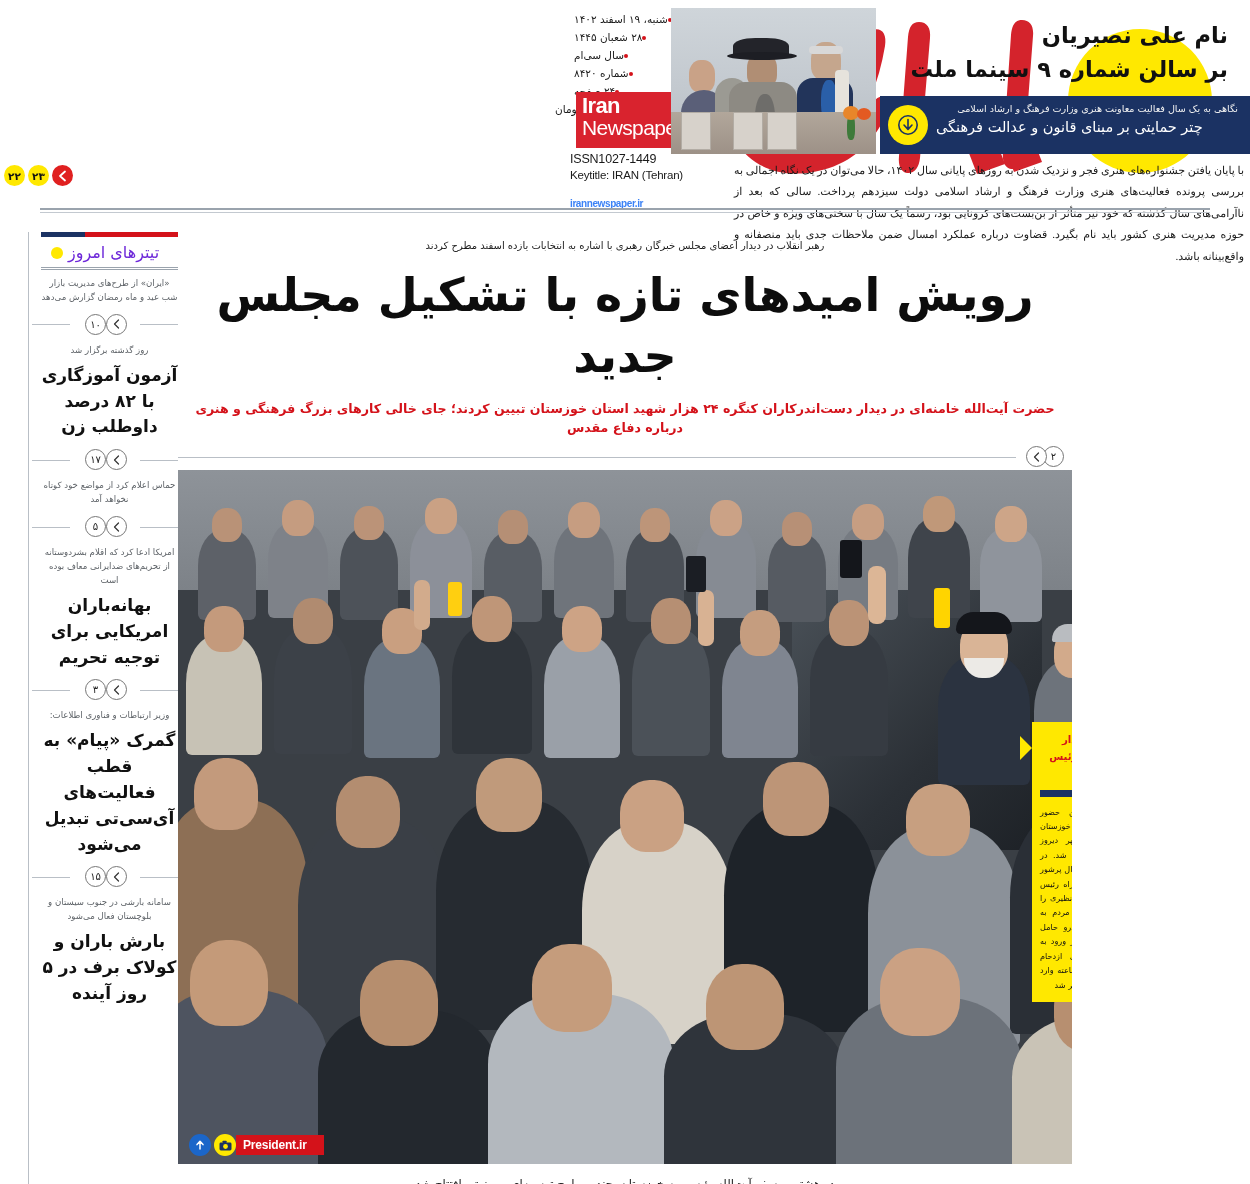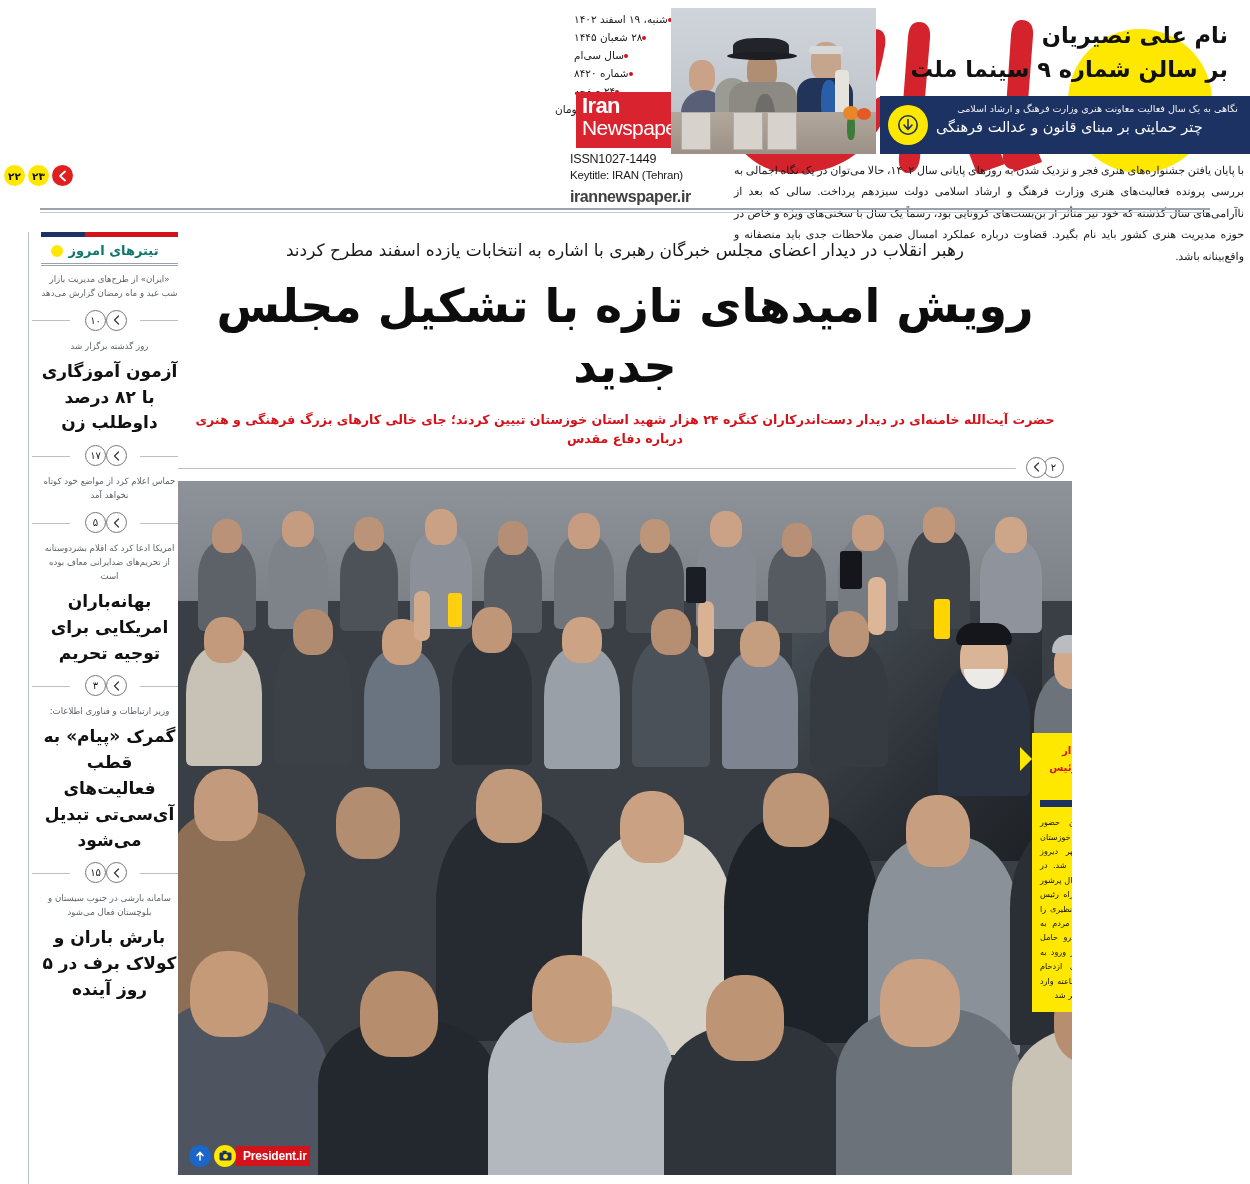--- a/index.html
+++ b/index.html
@@ -34,21 +34,21 @@
     position:absolute; right:530px; top:92px; width:144px; height:56px;
     background:#d9232e; color:#fff; padding:3px 8px 0 0; text-align:right;
     font-family:"Liberation Sans",sans-serif;
   }
   .iran-logo-box .l1 { font-size:22px; font-weight:bold; line-height:0.98; letter-spacing:-0.6px; direction:ltr; text-align:left; padding-left:6px;}
   .iran-logo-box .l2 { font-size:21px; font-weight:400; line-height:1.05; letter-spacing:-0.6px; direction:ltr; text-align:left; padding-left:6px;}
 
   .issn-block { position:absolute; right:530px; top:152px; width:150px; direction:ltr; text-align:left; }
   .issn-block .issn { font-family:"Liberation Sans",sans-serif; font-size:12.5px; color:#1a1a1a; line-height:1.25; letter-spacing:-0.2px;}
   .issn-block .keytitle { font-family:"Liberation Sans",sans-serif; font-size:11.5px; color:#1a1a1a; line-height:1.3; letter-spacing:-0.2px;}
-  .issn-block .site { font-family:"Liberation Sans",sans-serif; font-size:16px; font-weight:bold; color:#404040; margin-top:5px; letter-spacing:-0.4px;}
+  .issn-block .site { font-family:"Liberation Sans",sans-serif; font-size:10px; font-weight:bold; color:#3b82f6; margin-top:15px; letter-spacing:-0.4px;}
 
   .head-photo {
     position:absolute; right:374px; top:8px; width:205px; height:146px;
     overflow:hidden; background:#b9bfc6;
   }
   .head-photo .sky { position:absolute; inset:0; background:linear-gradient(#cfd5da,#c3c9cf 55%,#b6bcc3); }
   .head-photo .p { position:absolute; border-radius:44% 44% 36% 36%; }
   .head-photo .tbl { position:absolute; left:0; bottom:0; width:100%; height:42px; background:linear-gradient(#b2a79b,#9d9187); }
   .head-photo .bk { position:absolute; bottom:4px; width:30px; height:38px; background:#d7d2cb; border:1px solid #b2aca4; }
 
@@ -85,41 +85,41 @@
 
   
   .sidebar { position:absolute; right:1072px; top:232px; width:146px; height:952px; }
   .sb-divider { position:absolute; left:-4px; top:0; width:1px; height:952px; background:#b9bfc6; }
 
   .sec-head { margin-bottom:4px; }
   .sec-bar { display:flex; height:5px; width:137px; margin:0 0 6px auto; }
   .sec-bar .r { background:#d4121a; flex:0 0 68%; }
   .sec-bar .b { background:#1b3263; flex:1; }
   .sec-title-row { display:flex; align-items:center; justify-content:center; gap:5px; margin-bottom:5px; }
-  .sec-title { font-size:13px; font-weight:bold; color:#0f766e; direction:rtl; }
+  .sec-title { font-size:16px; font-weight:normal; color:#6d28d9; direction:rtl; }
   .sec-dot { width:12px; height:12px; border-radius:50%; background:#ffe800; }
   .sec-dbl { width:137px; margin:0 0 7px auto; border-top:1px solid #9aa3ad; border-bottom:1px solid #9aa3ad; height:3px; }
 
   .sb-item { width:137px; margin:0 0 0 auto; direction:rtl; text-align:center; }
   .sb-kicker { font-size:8.6px; color:#5c6166; line-height:1.62; margin-bottom:5px; }
   .sb-title { font-size:17px; font-weight:bold; line-height:1.52; color:#111; letter-spacing:-0.2px; }
   .sb-pagerow { display:flex; align-items:center; justify-content:center; margin:9px 0 9px; position:relative; }
   .sb-pagerow:before, .sb-pagerow:after {
     content:""; position:absolute; top:50%; height:1px; background:#b9bfc6; width:38px;
   }
   .sb-pagerow:before { right:0; } .sb-pagerow:after { left:0; }
   .circ { width:21px; height:21px; border-radius:50%; border:1px solid #777; background:#fff;
           display:flex; align-items:center; justify-content:center; font-size:10px; color:#222; position:relative; z-index:2;}
   .circ.arrow { margin-right:-2px; font-size:11px; }
 
   
   .main { position:absolute; right:178px; top:232px; width:894px; }
 
   .main-kicker {
-    direction:rtl; text-align:center; font-size:17px; color:#1a1a1a;
+    direction:rtl; text-align:center; font-size:10px; color:#1a1a1a;
     line-height:1.5; padding-top:6px;
   }
   .main-headline {
     direction:rtl; text-align:center; font-size:46px; font-weight:bold;
     color:#0d0d0d; line-height:1.32; margin-top:12px; letter-spacing:-0.6px;
   }
   .main-sub {
     direction:rtl; text-align:center; font-size:12.6px; font-weight:bold;
     color:#d4121a; line-height:1.5; margin-top:14px;
   }
@@ -142,21 +142,21 @@
     background:linear-gradient(135deg,#4a5158,#2b3036 60%,#1d2126);
     border-radius:26px 10px 4px 4px;
   }
   .h { position:absolute; border-radius:46% 46% 40% 40%; }
   .t { position:absolute; border-radius:40% 40% 6px 6px; }
 
   .wm {
     position:absolute; left:8px; bottom:8px; display:flex; align-items:center; height:22px; z-index:30;
   }
   .wm .red { background:#d4121a; color:#fff; font-family:"Liberation Sans",sans-serif;
-             font-size:12px; font-weight:bold; padding:3px 3px 3px 7px; direction:ltr; letter-spacing:-0.2px;}
+             font-size:12px; font-weight:bold; padding:3px 17px 3px 7px; direction:ltr; letter-spacing:-0.2px;}
   .wm .ic { width:22px; height:22px; border-radius:50%; display:flex; align-items:center; justify-content:center; margin-left:3px;}
   .wm .ic.y { background:#ffe800; }
   .wm .ic.b { background:#1b66c9; }
 
   .yellow-box {
     position:absolute; right:-78px; top:252px; width:118px; min-height:268px;
     background:#ffe800; z-index:40; padding:9px 8px 10px 8px; direction:rtl;
   }
   .yellow-box:after {
     content:""; position:absolute; right:100%; top:14px;

